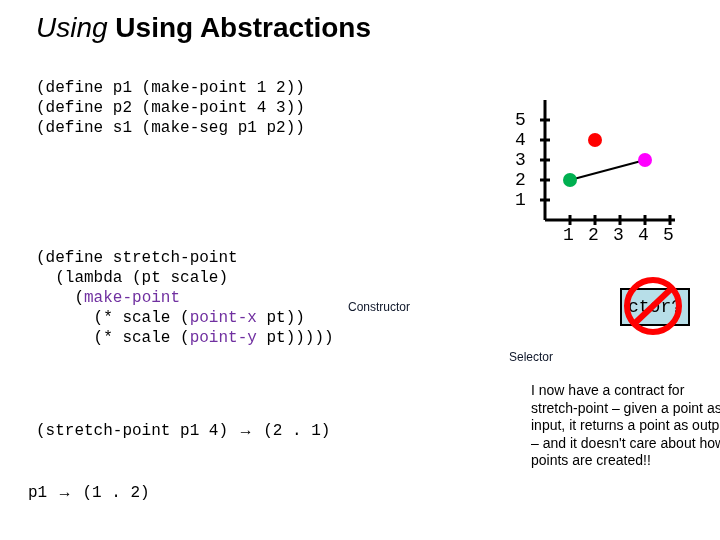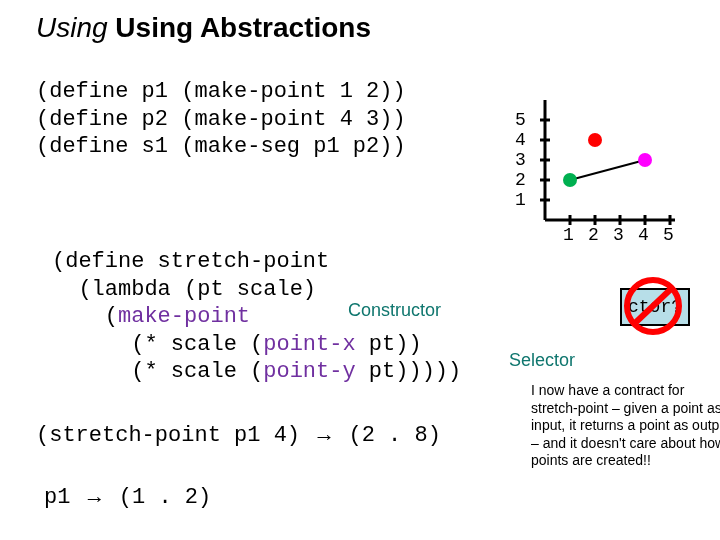--- a/index.html
+++ b/index.html
@@ -20,39 +20,39 @@
     color: #000;
     font-weight: bold;
   }
   .title .italic {
     font-style: italic;
     font-weight: normal;
   }
   .code-block {
     position: absolute;
     font-family: "Courier New", Courier, monospace;
-    font-size: 22px;
+    font-size: 16px;
     color: #000;
     white-space: pre;
     line-height: 1.25;
   }
   .def1 { top: 78px; left: 36px; }
-  .def2 { top: 248px; left: 36px; margin-left: 16px; }
+  .def2 { top: 248px; left: 36px; }
   .call1 { top: 420px; left: 36px; }
-  .call2 { top: 482px; left: 44px; text-align: right; }
+  .call2 { top: 482px; left: 28px; text-align: right; }
 
   .purple {
     color: #7030a0;
   }
 
   .constructor-label, .selector-label {
     position: absolute;
     font-family: Arial, sans-serif;
-    font-size: 18px;
-    color: #0f766e;
+    font-size: 12px;
+    color: #0f172a;
   }
   .constructor-label { top: 300px; left: 348px; }
   .selector-label { top: 350px; left: 509px; }
 
   .arrow { font-family: Arial, sans-serif; color: #000; font-weight: bold;}
 
   
   .chart {
     position: absolute;
     top: 85px;
@@ -112,21 +112,21 @@
 
 <div class="code-block def2"><span>(define stretch-point</span>
 <span>  (lambda (pt scale)</span>
 <span>    (</span><span class="purple">make-point</span>
 <span>      (* scale (</span><span class="purple">point-x</span><span> pt))</span>
 <span>      (* scale (</span><span class="purple">point-y</span><span> pt)))))</span></div>
 
 <div class="constructor-label">Constructor</div>
 <div class="selector-label">Selector</div>
 
-<div class="code-block call1"><span>(stretch-point p1 4) </span><span class="arrow">→</span><span> (2 . 8)</span></div>
+<div class="code-block call1"><span>(stretch-point p1 4) </span><span class="arrow">→</span><span> (2 . 1)</span></div>
 <div class="code-block call2"><span>p1 </span><span class="arrow">→</span><span> (1 . 2)</span></div>
 
 <div class="chart">
   <svg width="170" height="165">
 
     <line x1="35" y1="15" x2="35" y2="135" stroke="#000" stroke-width="3"></line>
     <line x1="35" y1="135" x2="165" y2="135" stroke="#000" stroke-width="3"></line>
 
     <line x1="30" y1="115" x2="40" y2="115" stroke="#000" stroke-width="3"></line>
     <line x1="30" y1="95" x2="40" y2="95" stroke="#000" stroke-width="3"></line>

